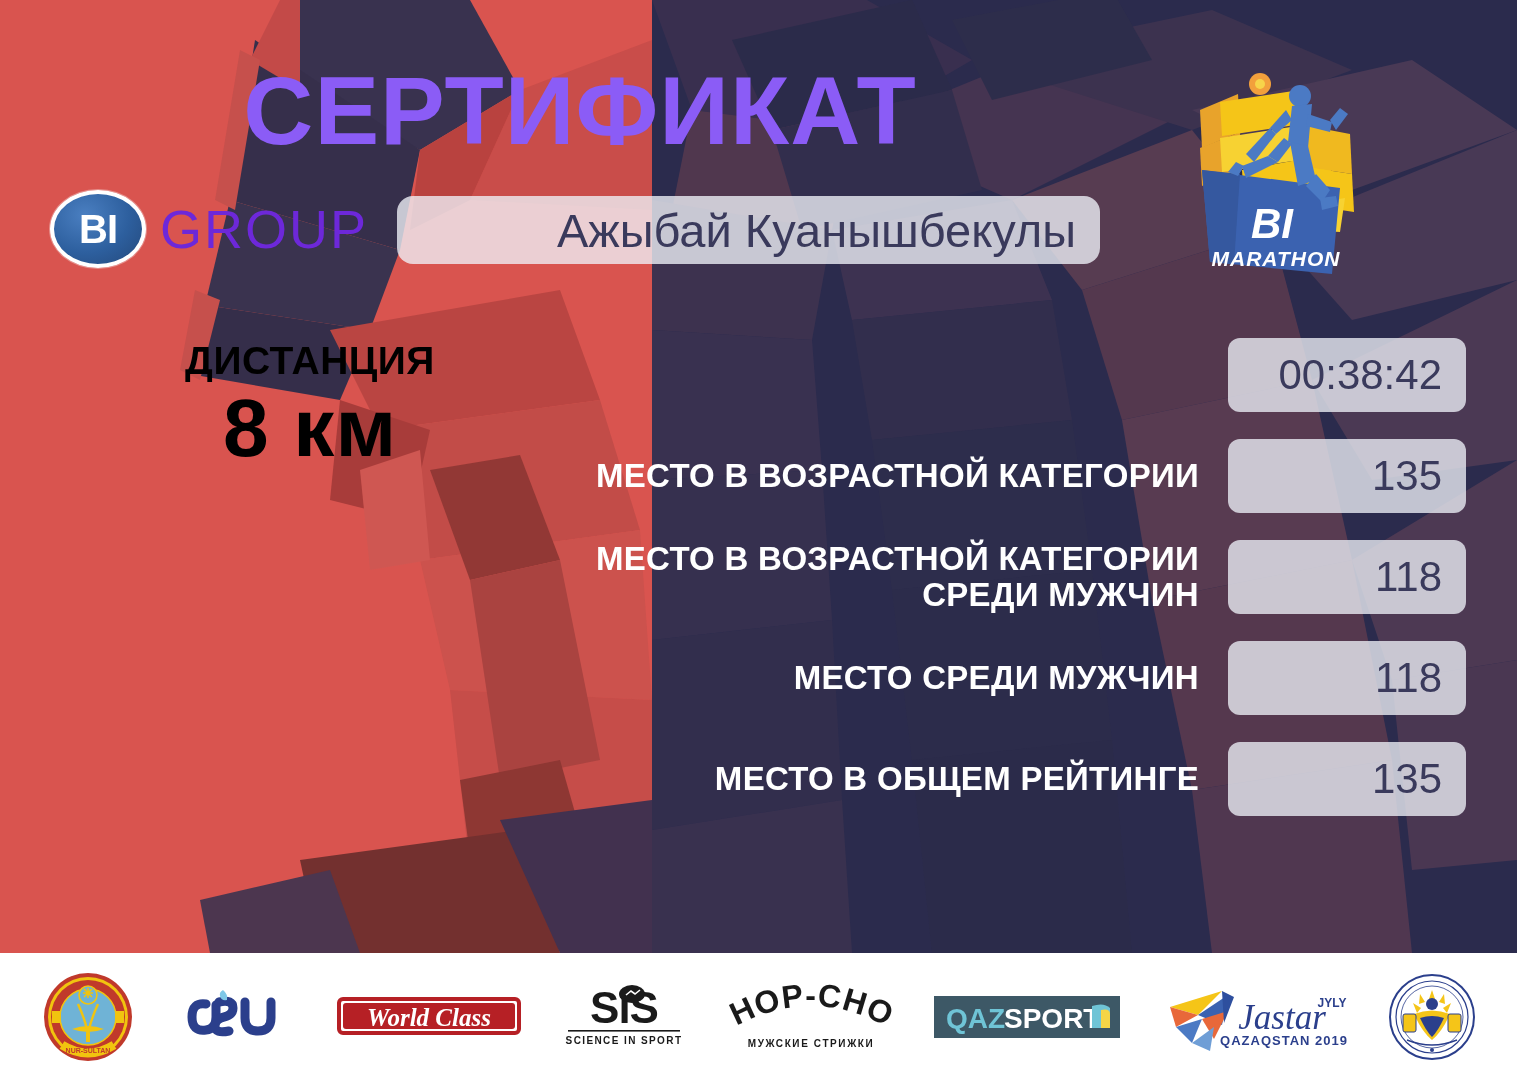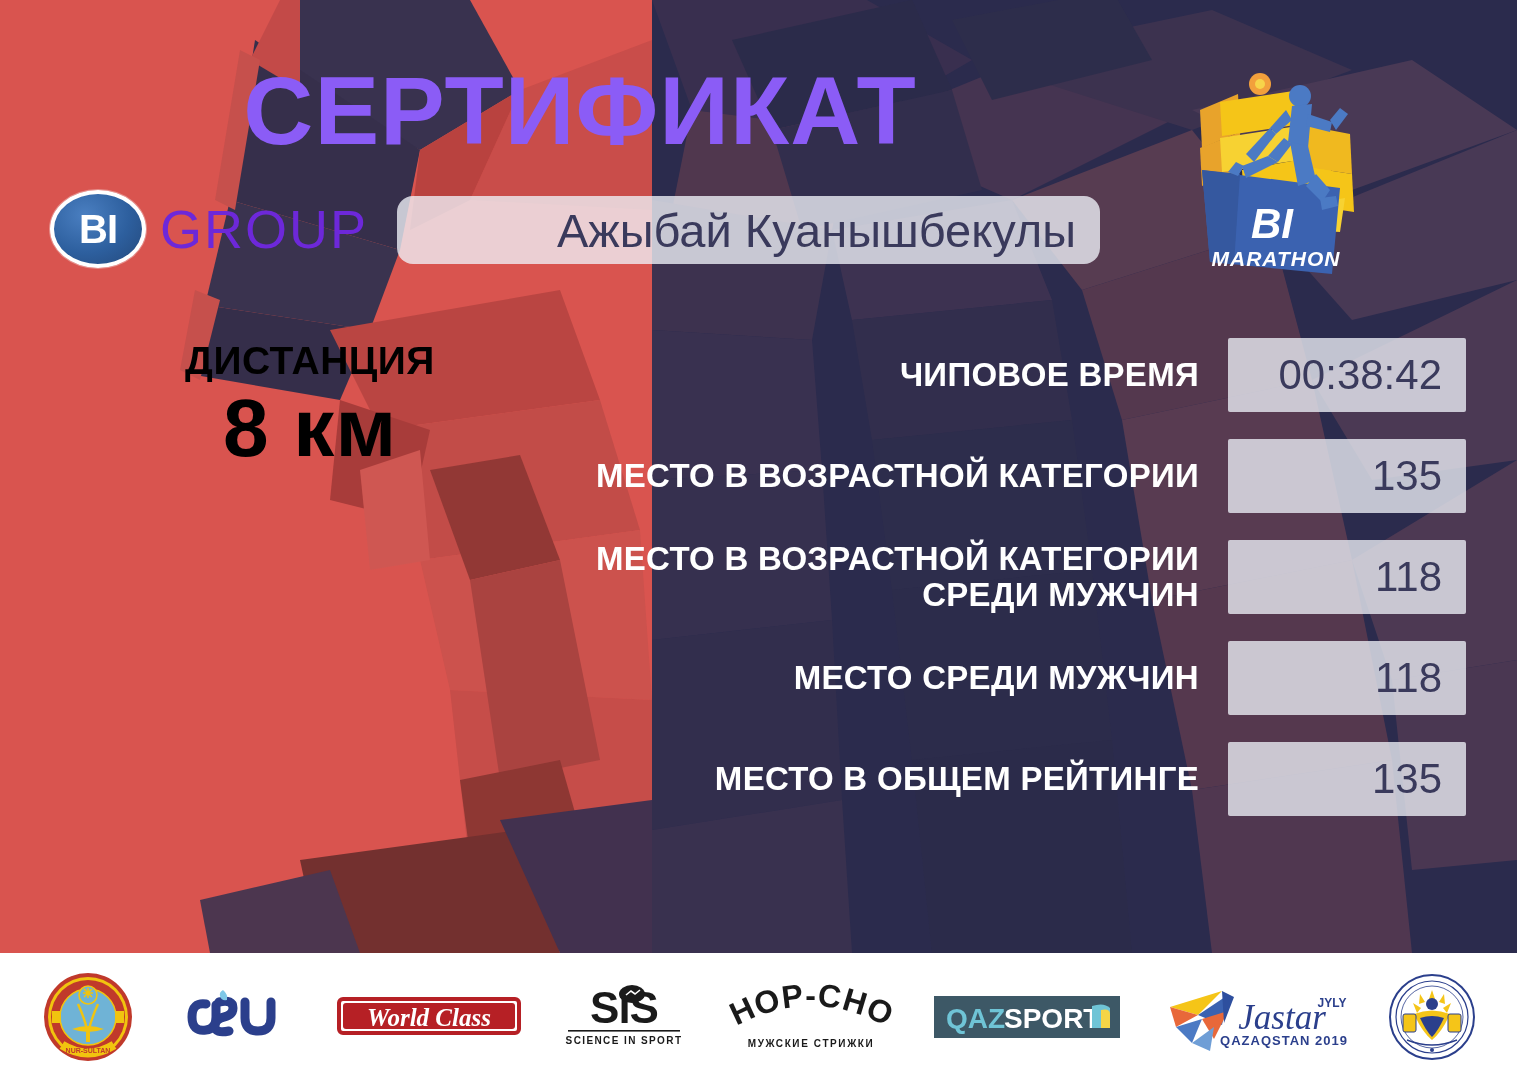--- a/index.html
+++ b/index.html
@@ -99,21 +99,21 @@
     text-align:right;
     color:#ffffff;
     font-size:33px;font-weight:bold;line-height:1.08;
     text-transform:uppercase;letter-spacing:.3px;
     padding-right:29px;
   }
   .rrow-pill{
     flex:0 0 238px;
     height:74px;
     background:rgba(233,235,242,0.80);
-    border-radius:2px;
+    border-radius:12px;
     display:flex;align-items:center;justify-content:flex-end;
     padding-right:24px;box-sizing:border-box;
   }
   .rrow-pill span{color:#3a3a5c;font-size:42px;font-weight:normal;}
 </style>
 </head>
 <body>
 
 <div class="cert">
 
@@ -235,21 +235,20 @@
     <div class="lstat">
       <div class="lstat-label">ДИСТАНЦИЯ</div>
       <div class="lstat-value">8 км</div>
     </div>
     <div class="left-gap"></div>
   </div>
 
   <div class="right-col">
 
     <div class="rrow">
-      <div class="rrow-label">ЧИПОВОЕ ВРЕМЯ</div>
       <div class="rrow-pill">
         <span>00:38:42</span>
       </div>
     </div>
 
     <div class="rrow">
       <div class="rrow-label">МЕСТО В ВОЗРАСТНОЙ КАТЕГОРИИ</div>
       <div class="rrow-pill">
         <span>135</span>
       </div>

